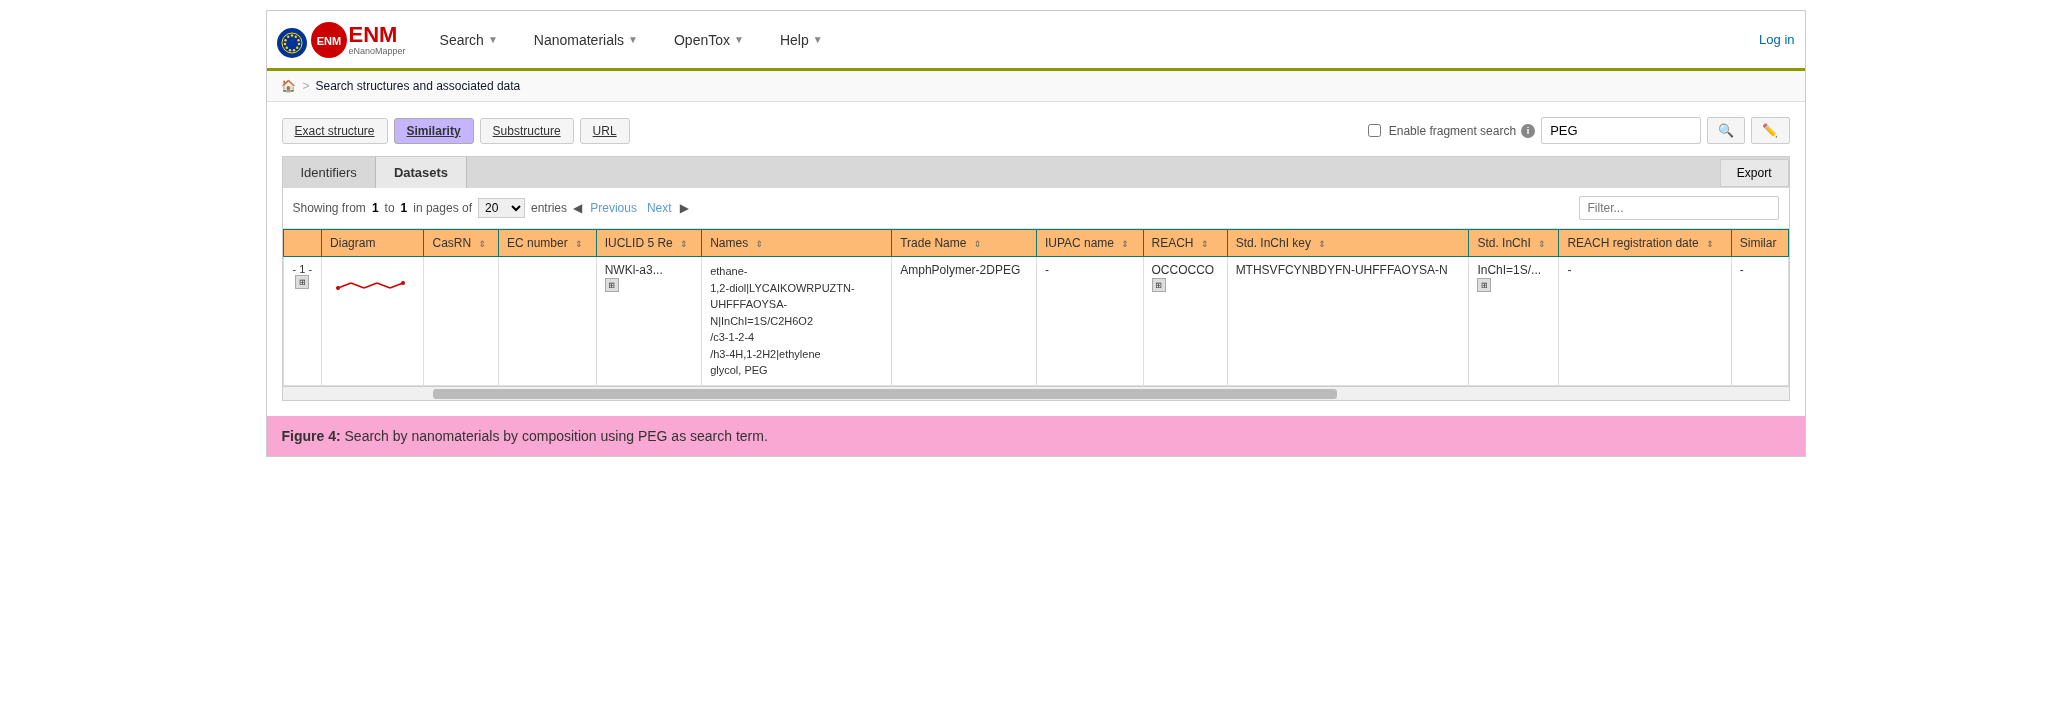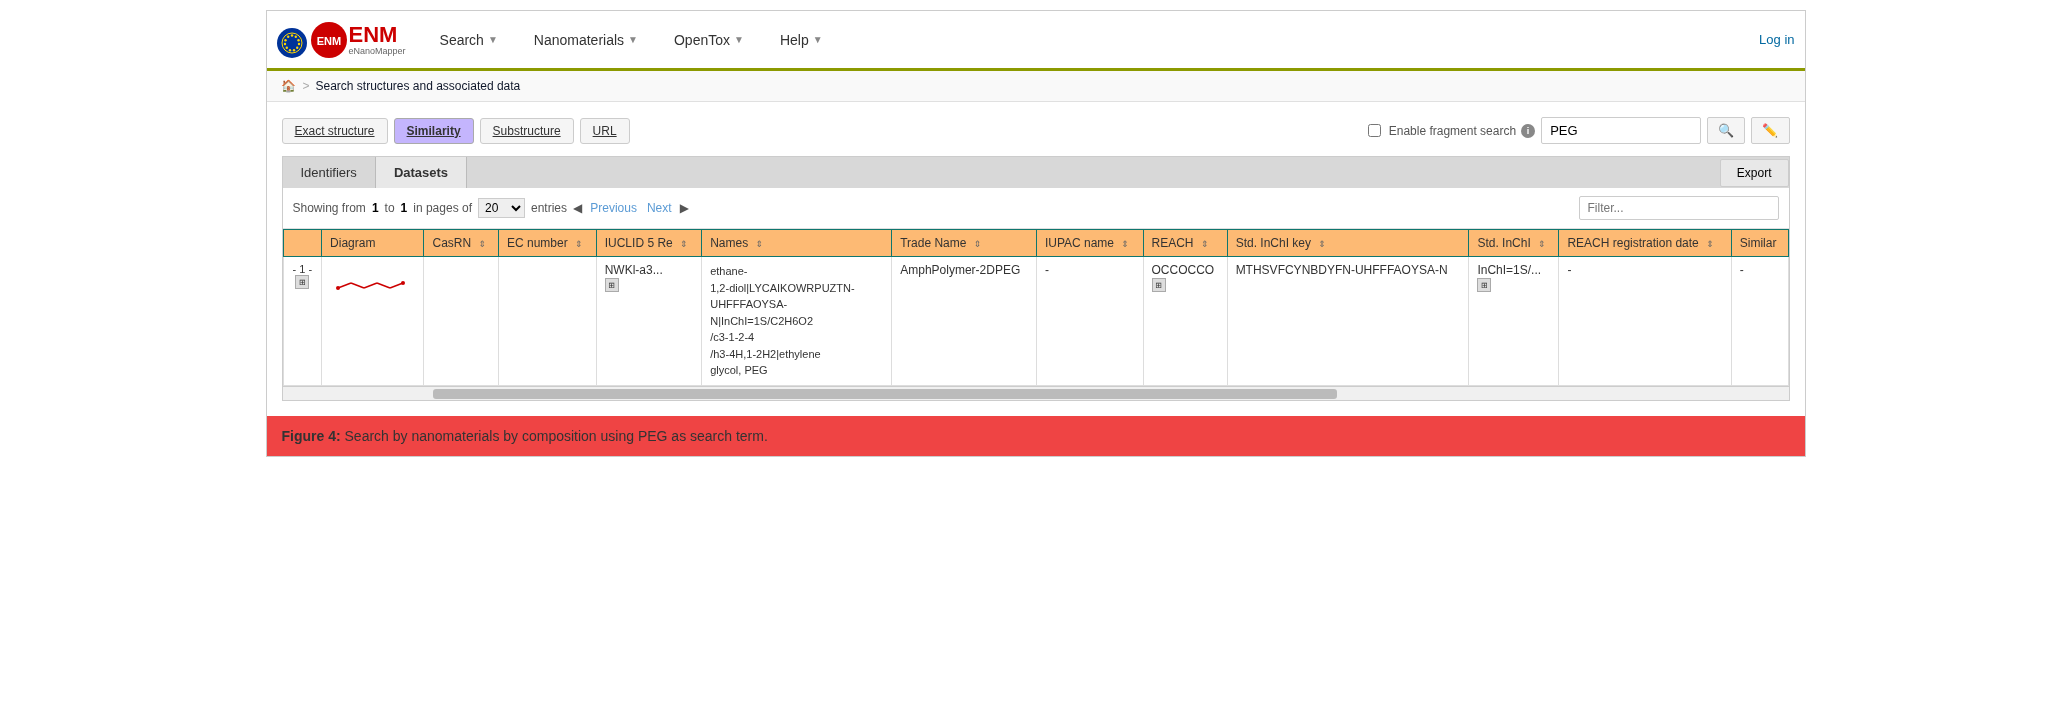--- a/index.html
+++ b/index.html
@@ -349,21 +349,21 @@
       height: 10px;
       background: #bbb;
       border-radius: 3px;
     }
 
     
     .figure-caption {
       padding: 12px 15px;
       font-size: 14px;
       color: #333;
-      background: #ef4444;
+      background: #f9a8d4;
     }
     .figure-caption strong {
       font-weight: bold;
     }
   </style>
 </head>
 <body>
 
 <div class="outer-frame">
 

